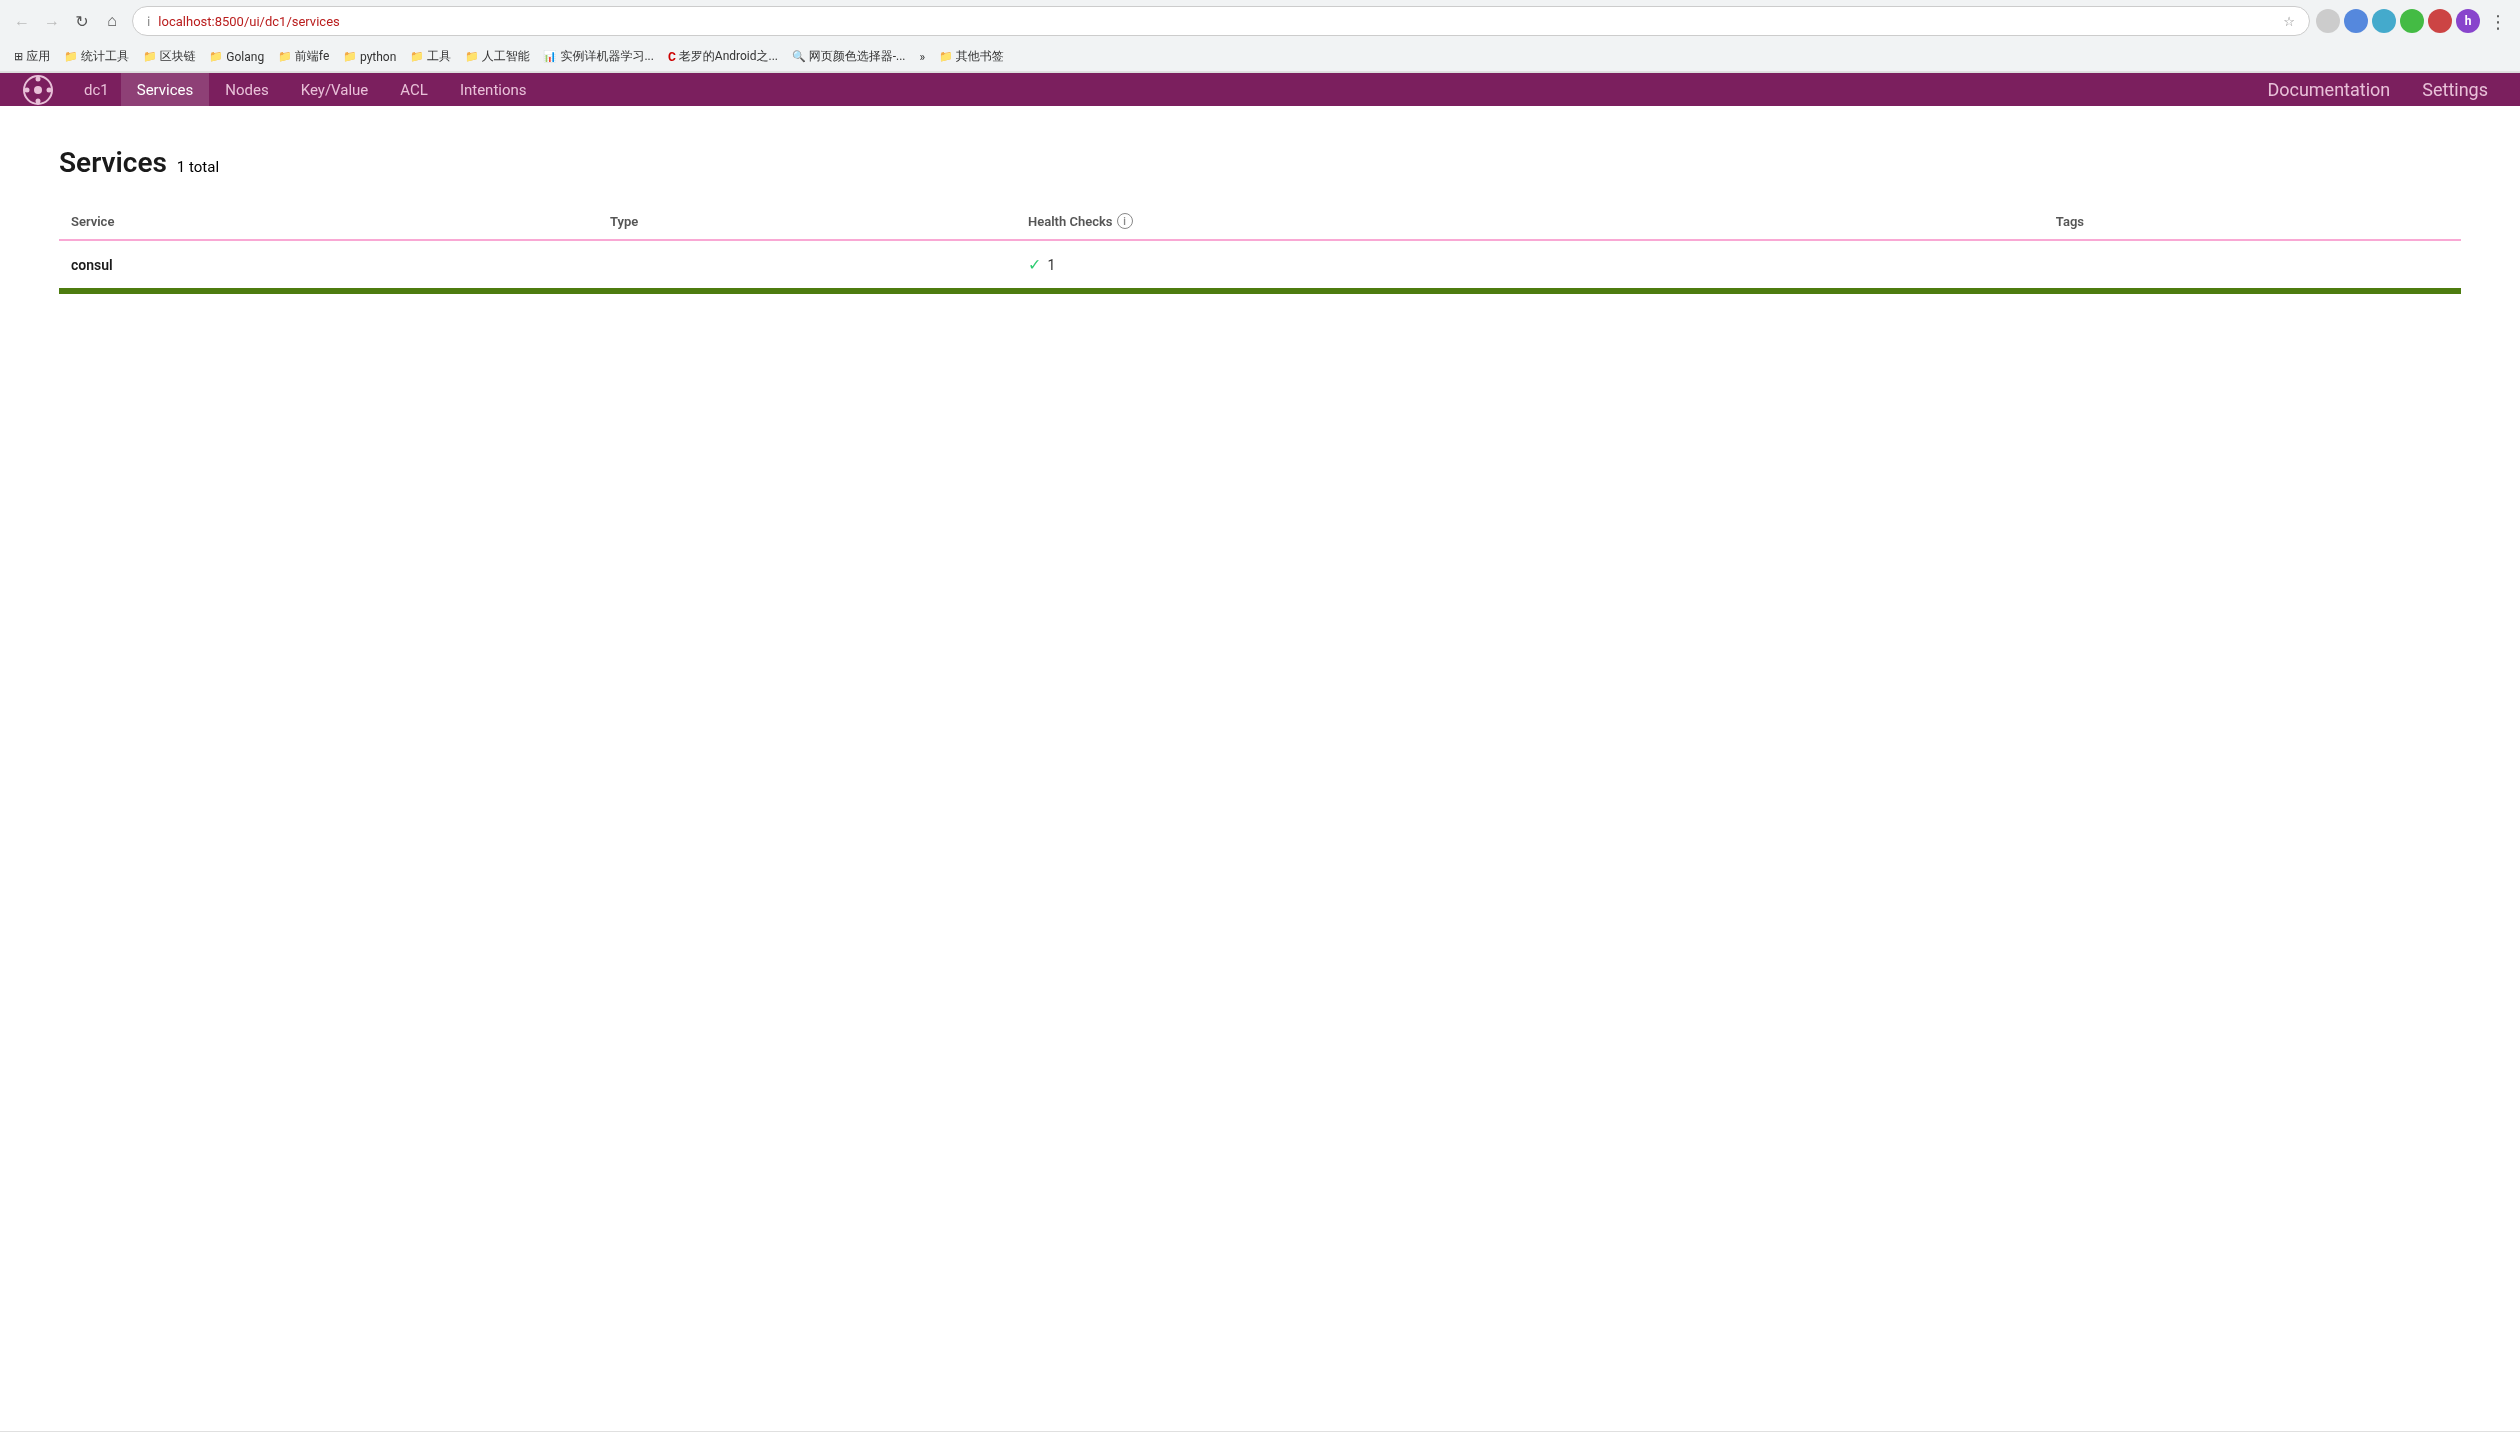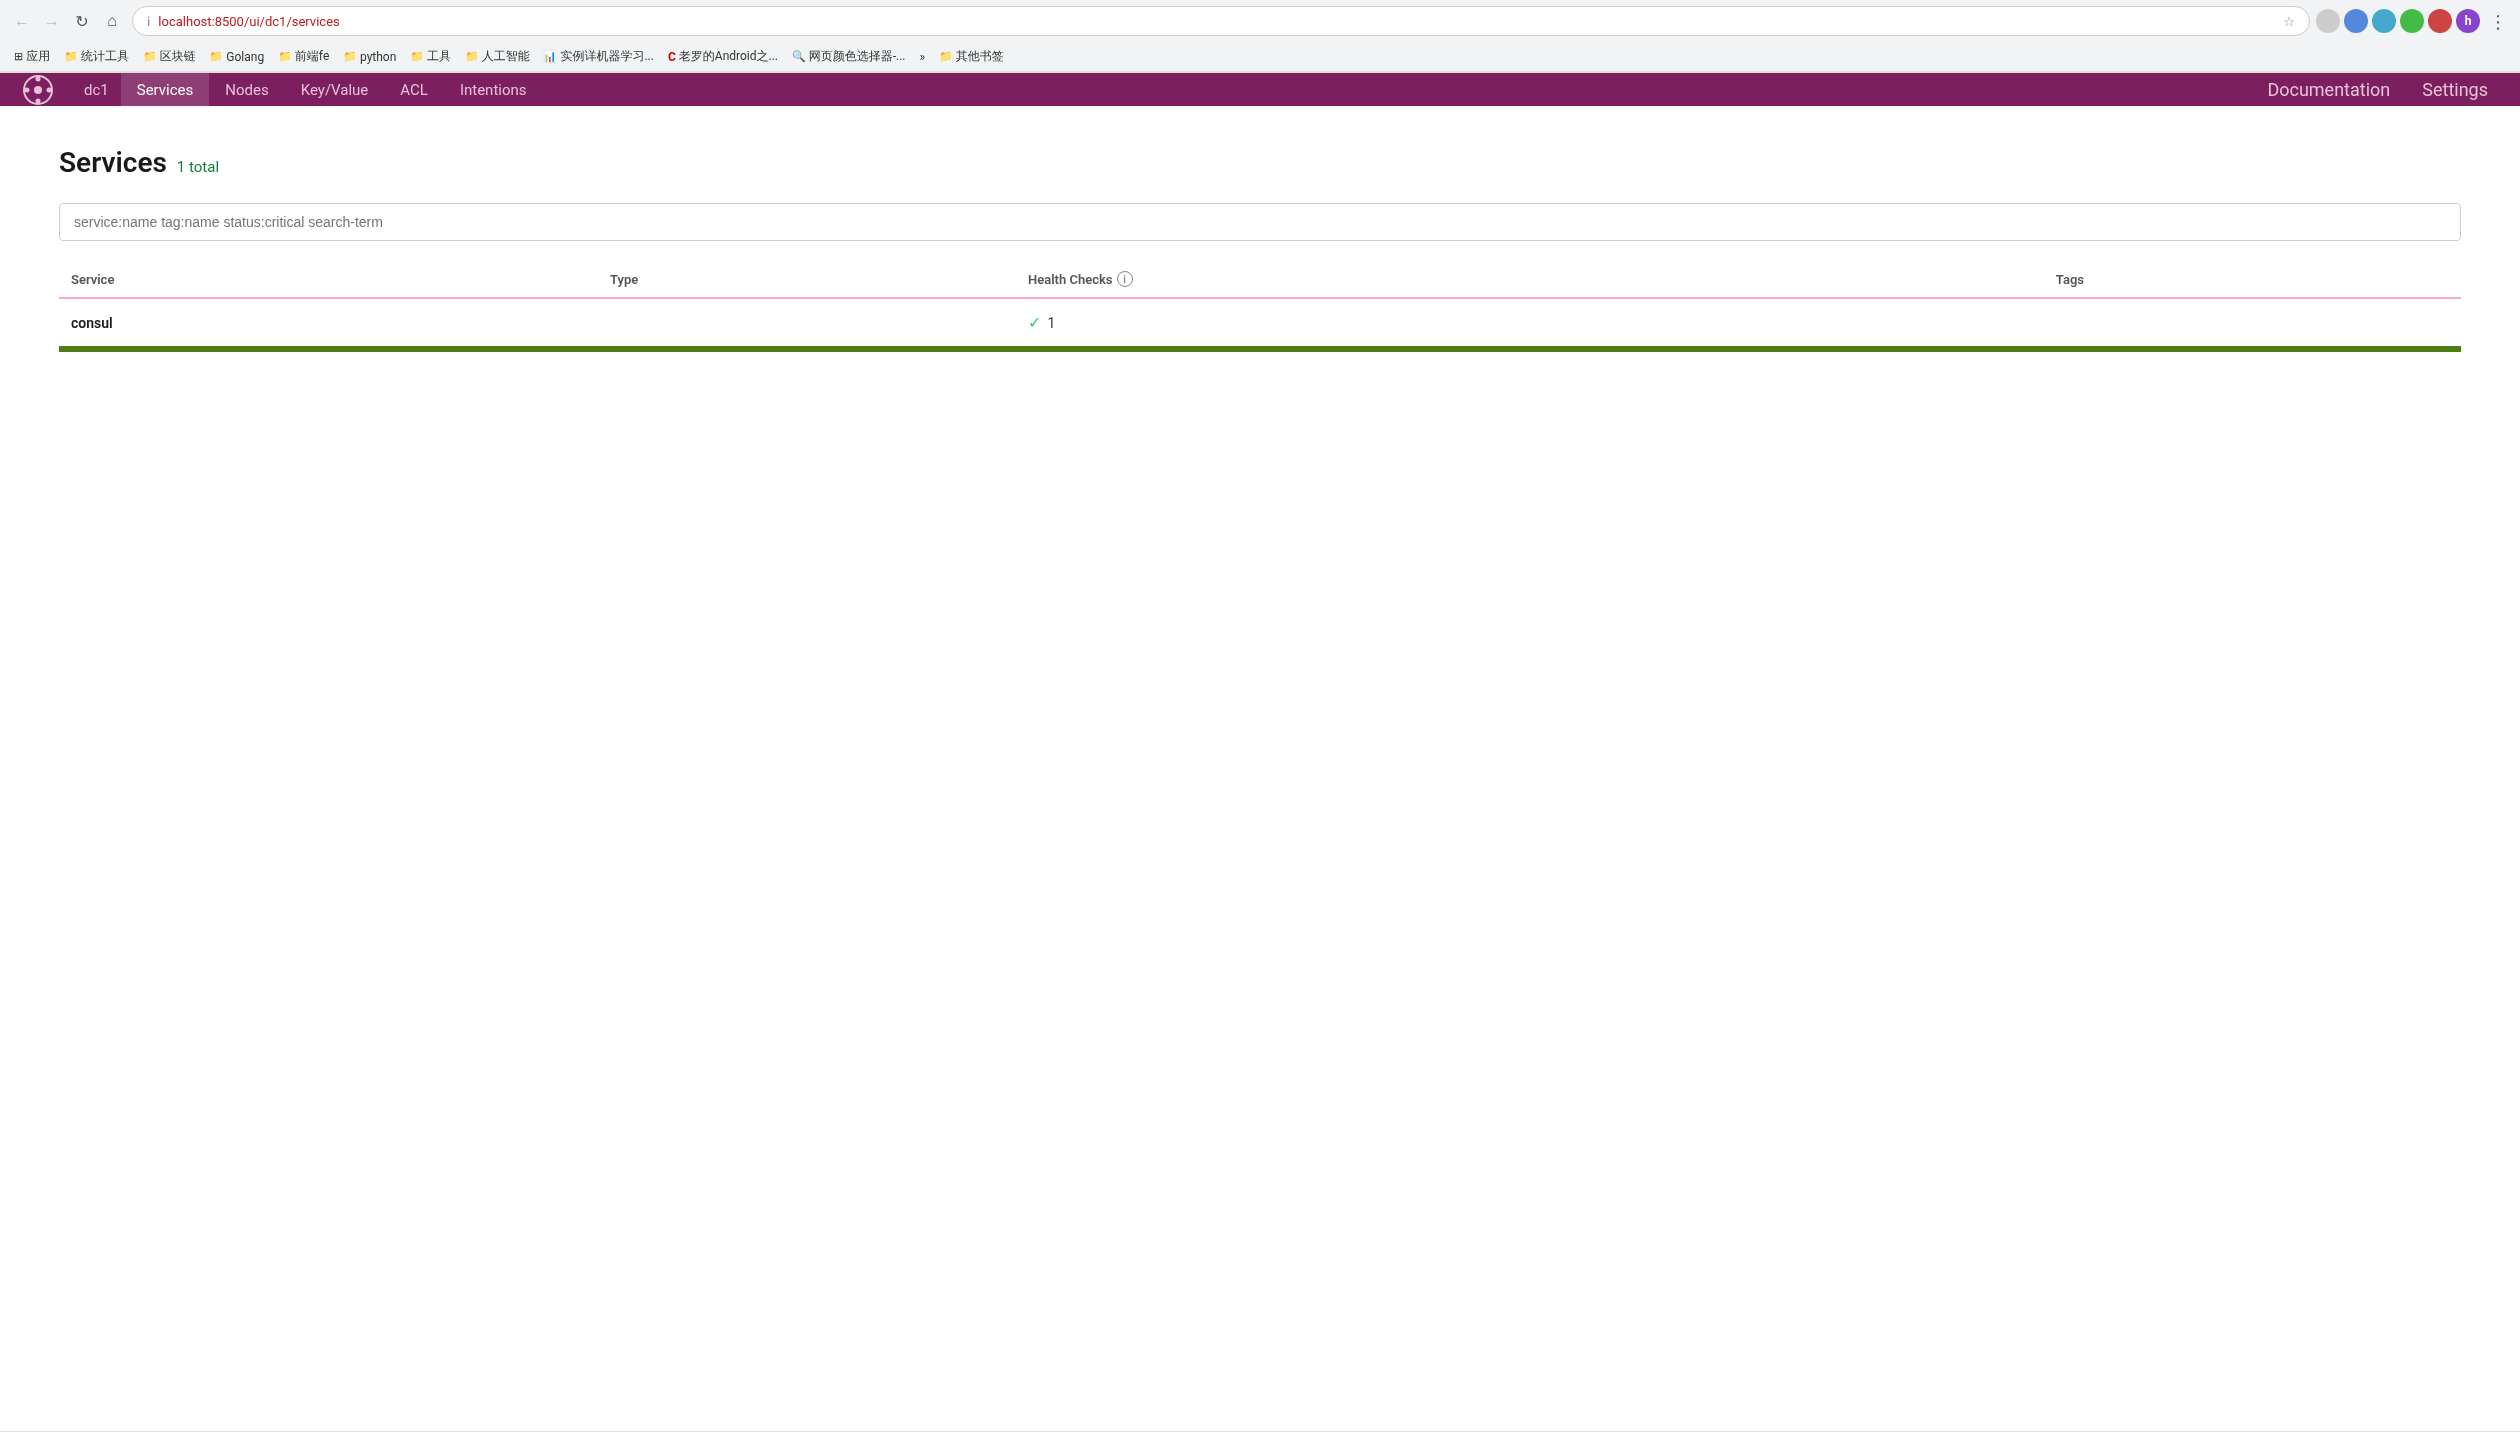--- a/index.html
+++ b/index.html
@@ -27,21 +27,21 @@
     .nav-links { display: flex; align-items: center; height: 100%; }
     .nav-link { color: #e8c0d8; font-size: 15px; padding: 0 16px; height: 100%; display: flex; align-items: center; cursor: pointer; text-decoration: none; }
     .nav-link.active { color: #fff; background: rgba(255,255,255,0.15); }
     .nav-right { margin-left: auto; display: flex; gap: 8px; }
     .nav-right-link { color: #e8c0d8; font-size: 18px; padding: 6px 12px; cursor: pointer; text-decoration: none; }
 
     
     .main-content { padding: 40px 59px; min-height: calc(100vh - 51px - 79px); }
     .page-title-row { display: flex; align-items: baseline; gap: 10px; margin-bottom: 24px; }
     .page-title { font-size: 28px; font-weight: 600; color: #1a1a1a; }
-    .page-subtitle { font-size: 15px; color: #15803d; }
+    .page-subtitle { font-size: 15px; color: #000000; }
 
     
     .search-container { margin-bottom: 20px; }
     .search-input { width: 100%; padding: 10px 14px; border: 1px solid #ccc; border-radius: 4px; font-size: 14px; color: #999; outline: none; }
 
     
     .services-table { width: 100%; border-collapse: collapse; }
     .services-table th { text-align: left; padding: 10px 12px; font-size: 13px; font-weight: 600; color: #555; border-bottom: 2px solid #f9a8d4; }
     .services-table td { padding: 14px 12px; border-bottom: 6px solid #4d7c0f; font-size: 14px; }
     .service-name { font-weight: 600; color: #1a1a1a; }
@@ -159,23 +159,20 @@
     <a class="nav-right-link">Settings</a>
   </div>
 </nav>
 
 <main class="main-content">
   <div class="page-title-row">
     <h1 class="page-title">Services</h1>
     <span class="page-subtitle">1 total</span>
   </div>
 
-  <div class="search-container">
-    <input type="text" class="search-input" placeholder="service:name tag:name status:critical search-term" style="">
-  </div>
 
   <table class="services-table">
     <thead>
       <tr>
         <th>
           <span>Service</span>
         </th>
         <th>
           <span>Type</span>
         </th>

